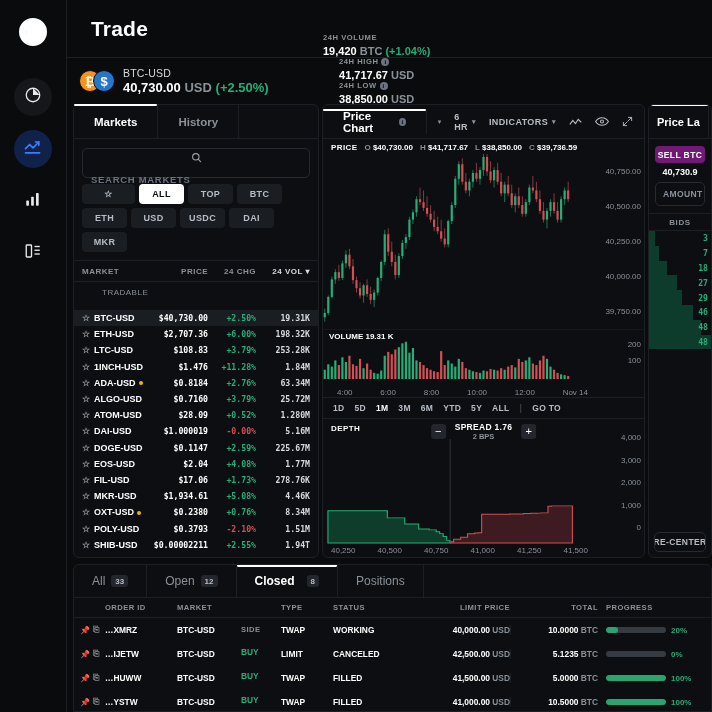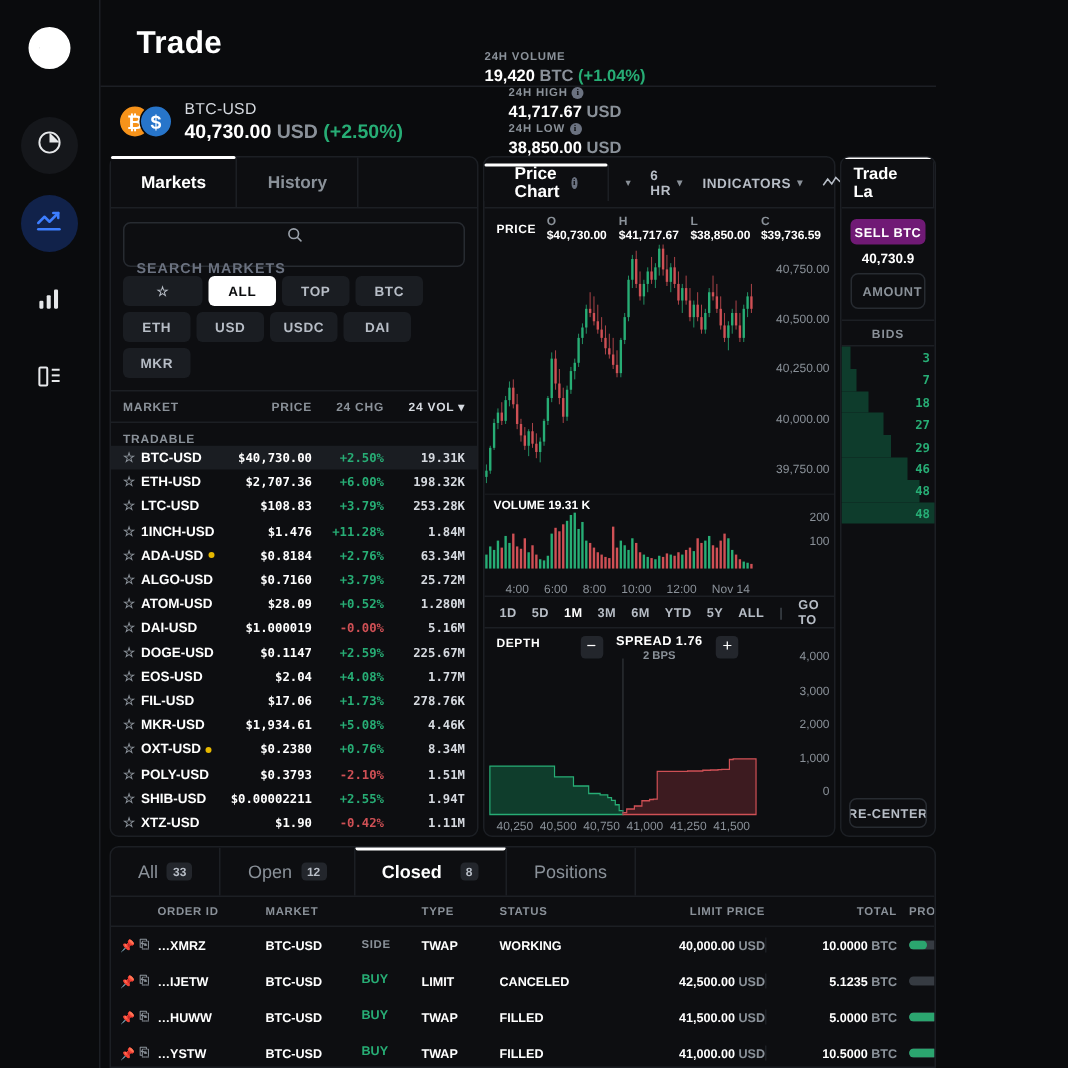--- a/index.html
+++ b/index.html
@@ -3,21 +3,21 @@
 <meta charset="utf-8">
 <style>
   * { box-sizing: border-box; margin: 0; padding: 0; }
   html, body {
     width: 712px; height: 712px;
     background: #0a0b0d;
     font-family: "Liberation Sans", sans-serif;
     color: #ffffff;
     overflow: hidden;
   }
-  .app { display: flex; width: 624px; height: 712px; }
+  .app { display: flex; width: 712px; height: 712px; }
 
   
   .rail {
     width: 67px; height: 712px; flex: 0 0 67px;
     background: #0a0b0d;
     border-right: 1px solid #1c1f24;
     display: flex; flex-direction: column; align-items: center;
     padding-top: 16px;
   }
   .logo { width: 32px; height: 32px; margin-bottom: 30px; }
@@ -120,22 +120,23 @@
   .mhead {
     display: flex; align-items: center; height: 22px; flex:0 0 22px;
     padding: 0 8px; border-top: 1px solid #1c1f24; border-bottom: 1px solid #1c1f24;
     font-size: 8px; color: #8a9199; font-weight: bold; letter-spacing: .5px;
   }
   .c-mkt { flex: 1; }
   .c-px { width: 62px; text-align: right; }
   .c-chg { width: 48px; text-align: right; }
   .c-vol { width: 54px; text-align: right; color:#d6dae0; }
   .subhead {
-    font-size: 8px; color: #8a9199; font-weight: bold; letter-spacing: .5px;
-    padding: 6px 8px 0;
+    font-size: 8px; color: #8a9199; font-weight: normal; letter-spacing: .5px;
+    padding: 6px 8px 13px;
+    margin-left: 20px;
   }
   .mlist { overflow: hidden; flex:1; }
   .mrow {
     display: flex; align-items: center; height: 16.2px;
     padding: 0 8px; font-size: 9px; font-weight: bold;
   }
   .mrow.sel { background: #1a1d22; }
   .star-ic { color: #8a9199; font-size: 9px; margin-right: 4px; }
   .dot-y { width: 4px; height: 4px; border-radius: 50%; background: #e6b800; display:inline-block; margin-left: 3px; vertical-align: middle;}
   .up { color: #27ad75; }
@@ -846,21 +847,21 @@
               <span>40,750</span>
               <span>41,000</span>
               <span>41,250</span>
               <span>41,500</span>
             </div>
         </div>
       </div>
 
       <div class="panel ladder">
         <div class="panel-tabs">
-          <div class="ptab active">Trade La</div>
+          <div class="ptab active">Price La</div>
         </div>
         <div class="sellbtn">SELL BTC</div>
         <div class="ladderpx">40,730.9</div>
         <div class="amtbox">AMOUNT</div>
         <div class="bidshead">BIDS</div>
         <div class="bidsarea" id="bids-area">
             <div></div>
             <div class="bidrow">
               <div class="bidbar" style="width:6px"></div>
               <span class="bidnum">3</span>

